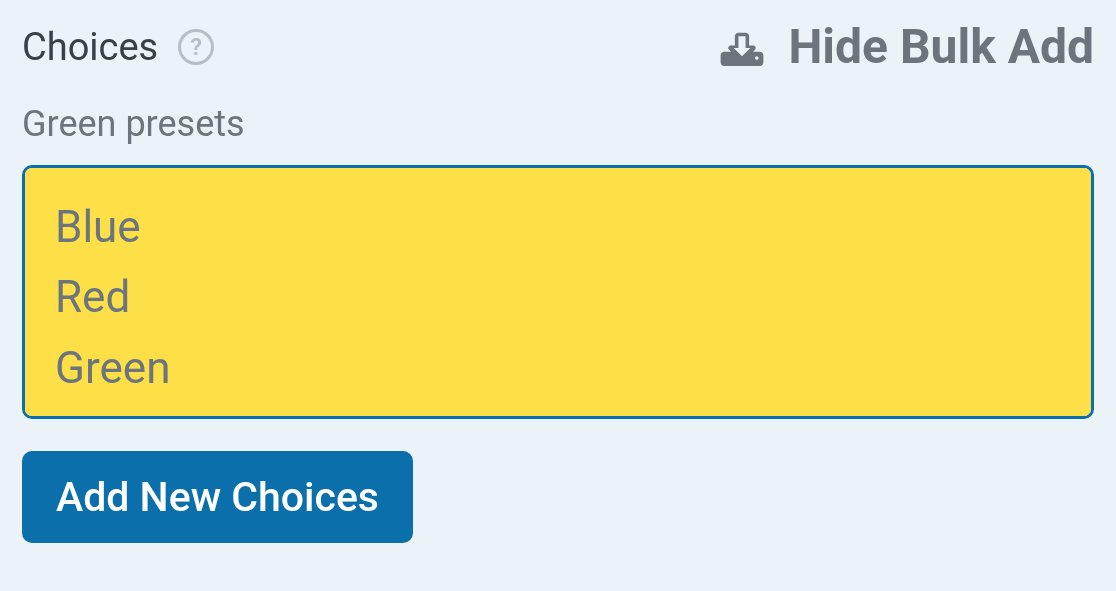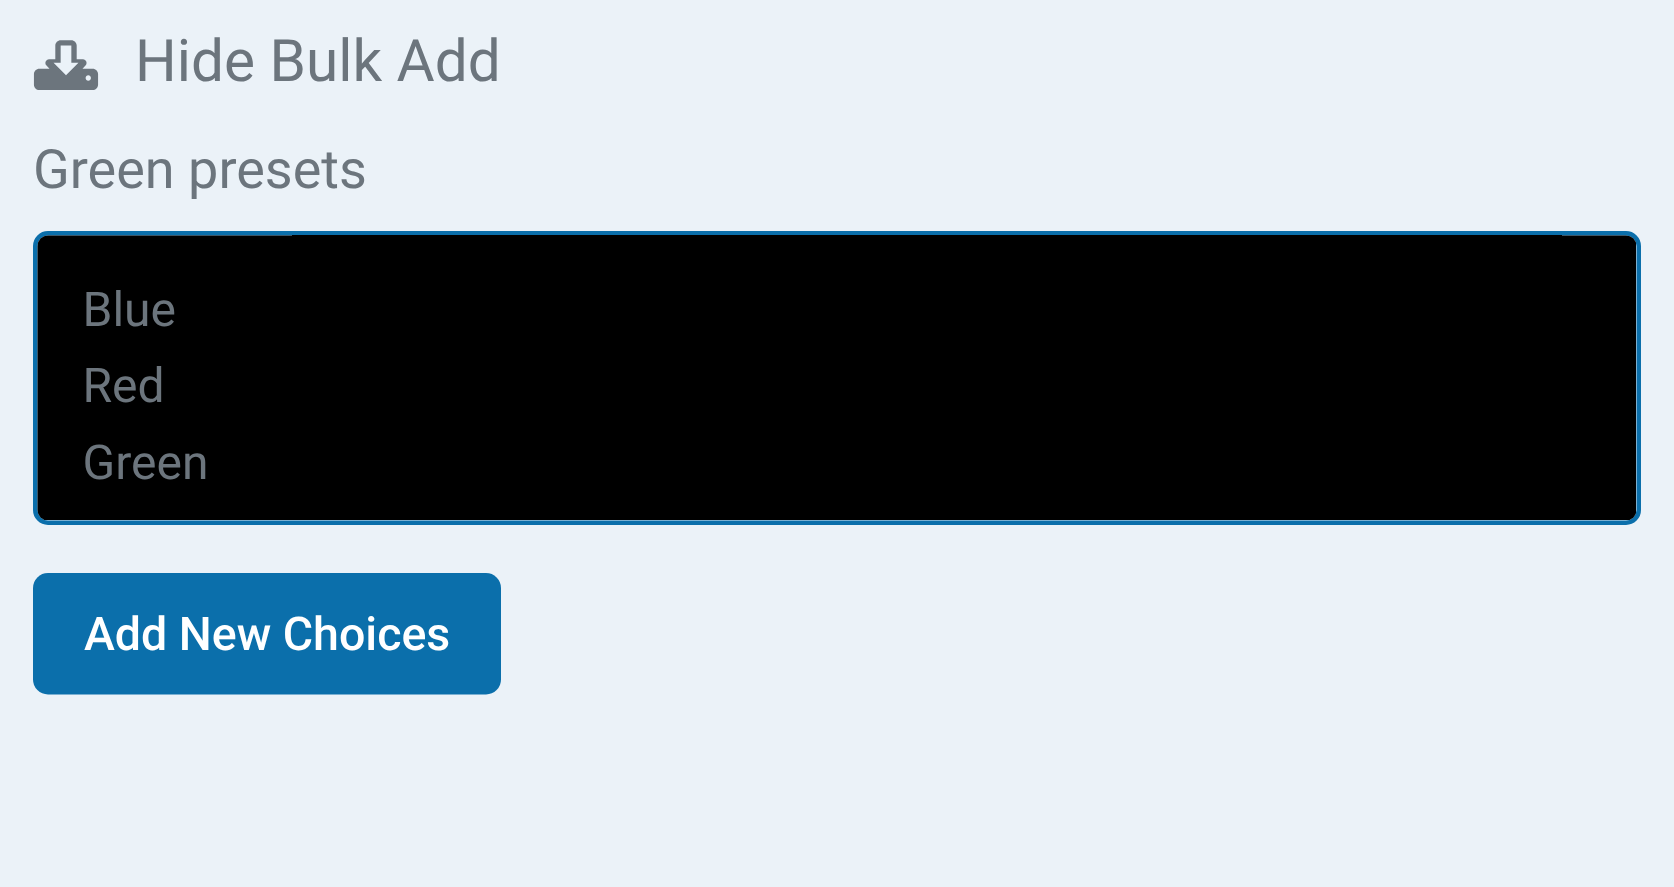--- a/index.html
+++ b/index.html
@@ -50,23 +50,23 @@
     }
     .upload-icon {
       color: #6c757d;
       display: inline-flex;
     }
     .upload-icon svg {
       width: 44px;
       height: 38px;
     }
     .hide-bulk {
-      font-size: 39px;
+      font-size: 48px;
       color: #6c757d;
-      font-weight: 400;
+      font-weight: 700;
     }
     .sub-row {
       display: flex;
       align-items: center;
       justify-content: space-between;
       margin-bottom: 20px;
     }
     .add-choices-label {
       font-size: 38px;
       font-weight: 700;
@@ -76,50 +76,54 @@
       font-size: 36px;
       color: #6c757d;
       font-weight: 400;
       cursor: pointer;
     }
     .textarea-wrap {
       margin-bottom: 28px;
     }
     textarea.choices-input {
       width: 100%;
-      height: 196px;
+      height: 254px;
       border: 3px solid #0b6fab;
       border-radius: 10px;
-      background: #000000;
+      background: #fde047;
       font-family: inherit;
-      font-size: 32px;
+      font-size: 44px;
       color: #6c757d;
       padding: 24px 30px;
       line-height: 1.6;
       resize: none;
       outline: none;
     }
     .add-btn {
       background: #0b6fab;
       color: #ffffff;
       border: none;
       border-radius: 10px;
-      font-size: 31px;
+      font-size: 41px;
       font-weight: 500;
       padding: 22px 34px;
       cursor: pointer;
       font-family: inherit;
     }
   </style>
 </head>
 <body>
 
 
 
 <div class="header-row">
+  <div class="header-left">
+    <span class="choices-label">Choices</span>
+    <span class="help-icon">?</span>
+  </div>
   <div class="header-right">
     <span class="upload-icon">
       <svg viewBox="0 0 576 512" fill="currentColor">
         <path d="M528 320h-92l27-27c21-21 6-57-23-57h-56V112c0-26-22-48-48-48h-96c-26 0-48 22-48 48v124h-56c-29 0-44 36-23 57l27 27H48c-26 0-48 22-48 48v96c0 26 22 48 48 48h480c26 0 48-22 48-48v-96c0-26-22-48-48-48zM240 112h96v156h64L288 380 176 268h64V112zm248 316c-13 0-24-11-24-24s11-24 24-24 24 11 24 24-11 24-24 24z"></path>
       </svg>
     </span>
     <span class="hide-bulk">Hide Bulk Add</span>
   </div>
 </div>
 

